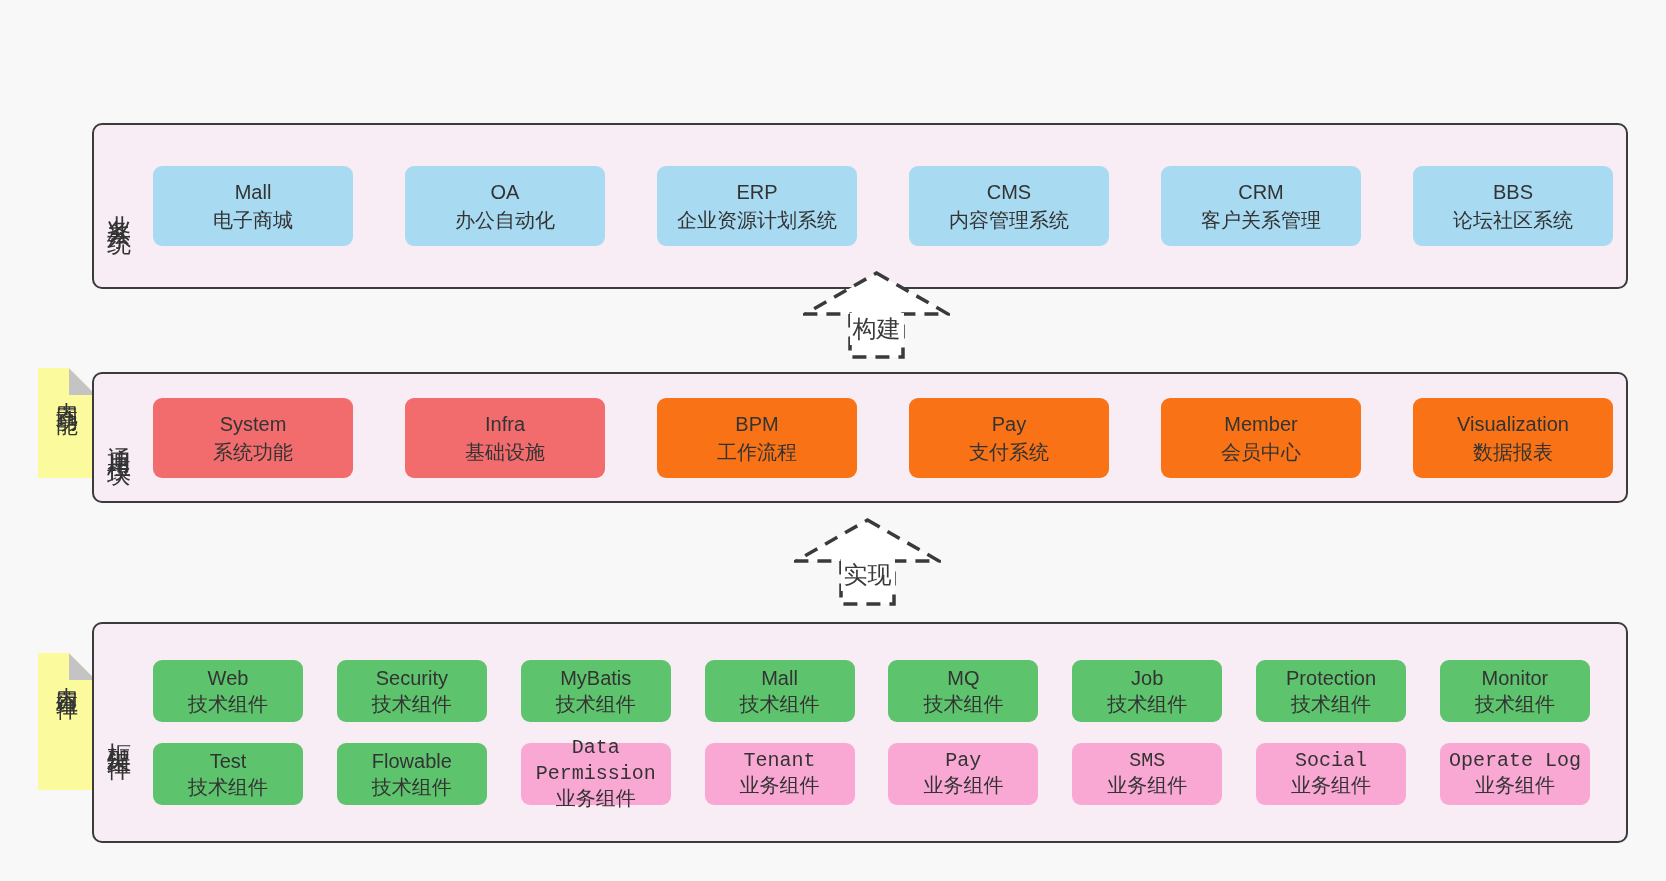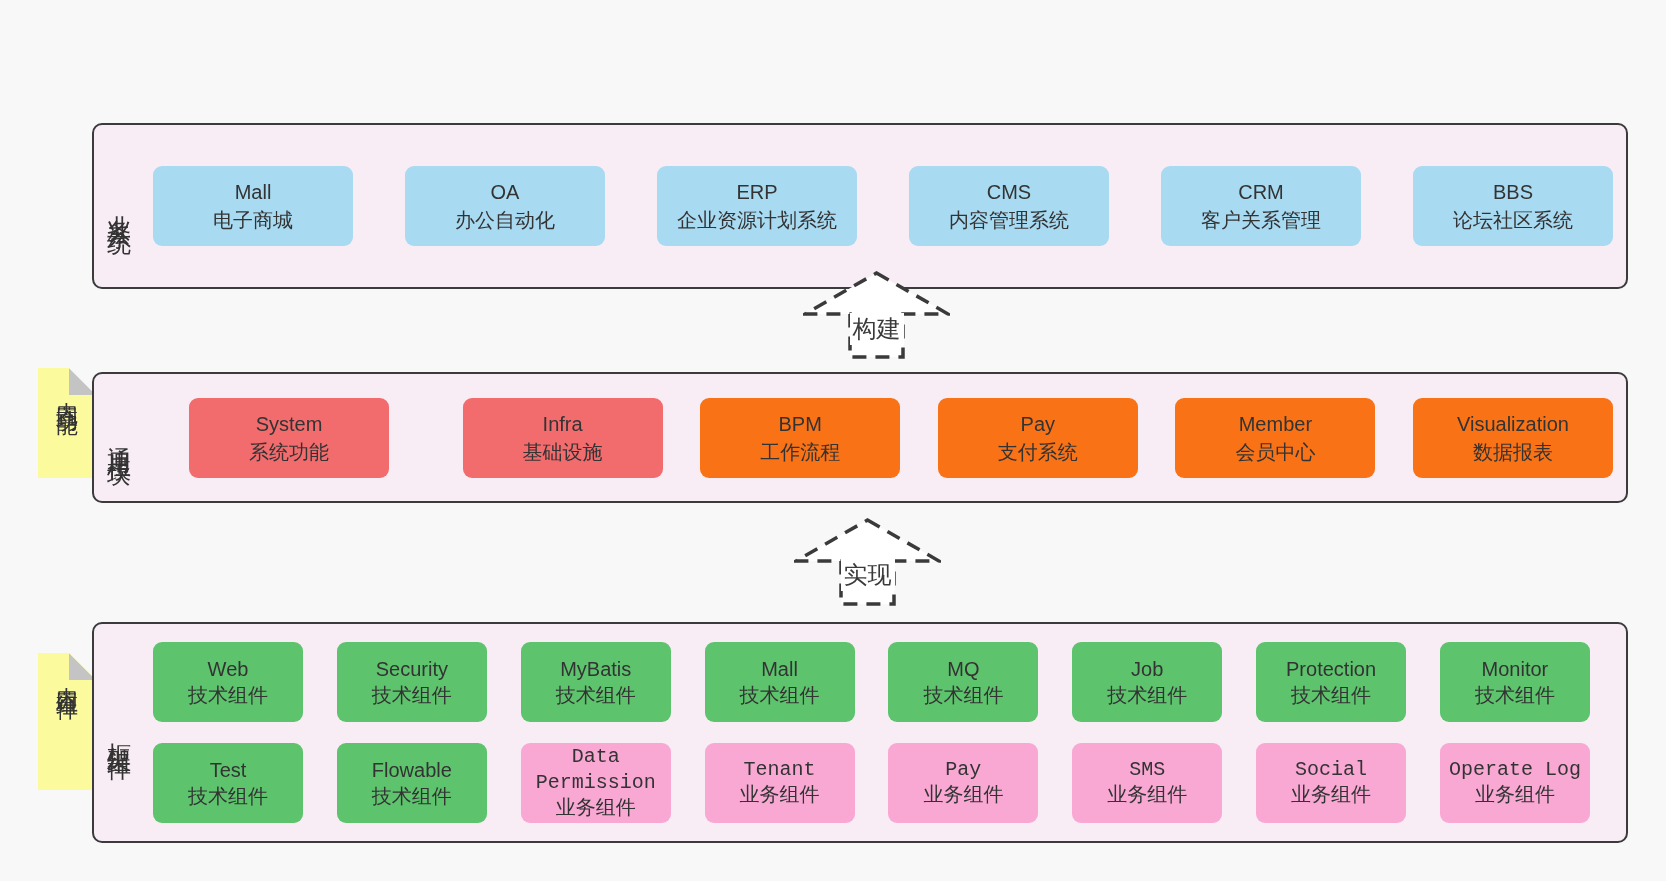--- a/index.html
+++ b/index.html
@@ -50,24 +50,24 @@
   }
   .comp-row { display:flex; justify-content:space-between; }
 
   
   .box {
     border-radius:9px; display:flex; flex-direction:column;
     align-items:center; justify-content:center; text-align:center;
     font-size:20px; line-height:28px; color:#333;
   }
   .band-business .box, .band-modules .box { width:200px; height:80px; }
-  .band-components .box { width:150px; height:80px; line-height:26px; }
+  .band-components .box { width:150px; height:62px; line-height:26px; }
 
   .blue        { background:#a8daf2; }
-  .red         { background:#f26c6e;margin-left:36px; }
+  .red         { background:#f26c6e; }
   .pink        { background:#f97316; }
   .green       { background:#5ec36d; }
   .light_green { background:#f9a8d4;font-family:Liberation Mono, monospace; }
 
   
   .arrow { position:absolute; z-index:3; }
   .arrow-build     { left:803px; top:271px; width:147px; height:88px; }
   .arrow-implement { left:794px; top:517px; width:147px; height:90px; }
   .arrow svg { display:block; width:100%; height:100%; }
   .arrow-label {

